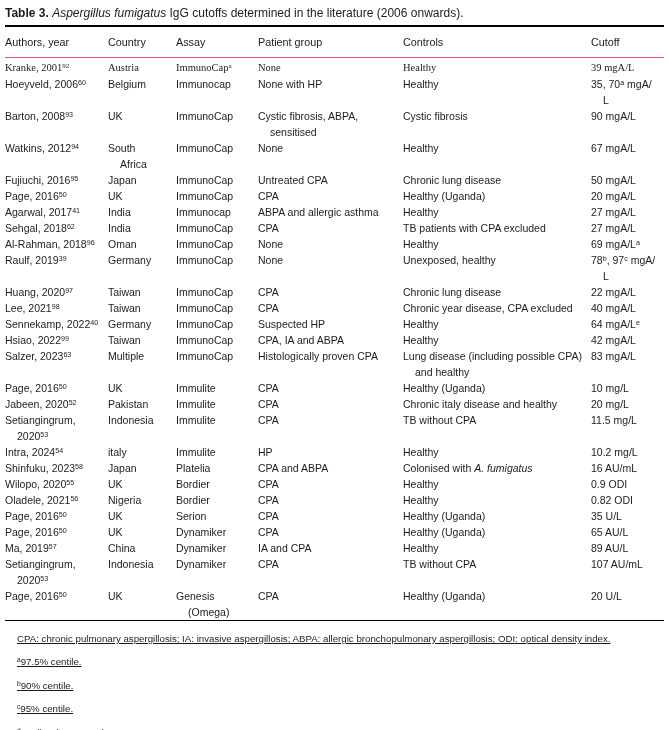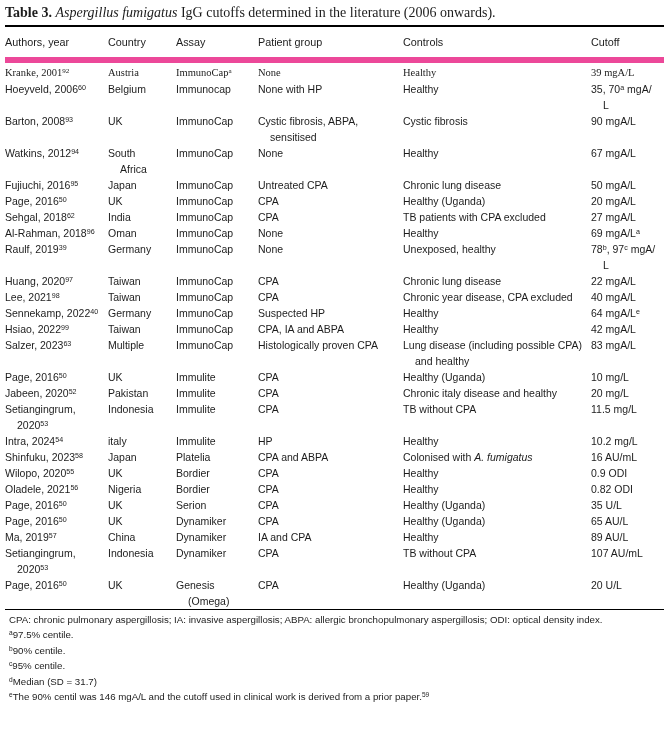--- a/index.html
+++ b/index.html
@@ -3,52 +3,52 @@
 <meta charset="utf-8">
 <style>
   html, body { margin: 0; padding: 0; background: #ffffff; }
   body {
     width: 669px; height: 730px; overflow: hidden;
     font-family: "Liberation Sans", sans-serif;
     color: #1c1c1c;
   }
   .page { box-sizing: border-box; padding: 5px 5px 0 5px; }
 
-  .caption { font-size: 14px; line-height: 14px; margin: 1px 0 5px 0; font-family: Liberation Serif, serif; }
+  .caption { font-size: 12px; line-height: 14px; margin: 1px 0 5px 0; }
   .cap-label { font-weight: 700; }
   .cap-text i { font-style: italic; }
 
   table.data-table {
     border-collapse: collapse; table-layout: fixed; width: 659px;
     border-top: 2px solid #000; border-bottom: 1px solid #000;
   }
   thead th {
     box-sizing: border-box;
-    border-bottom: 6px solid #ec4899;
+    border-bottom: 1px solid #ec4899;
     font-weight: 400; text-align: left;
     font-size: 10.8px; line-height: 12px;
     padding: 9px 2px 9px 0;
   }
   th:nth-child(1){ width:103px; } th:nth-child(2){ width:68px;margin-top:14px; }
   th:nth-child(3){ width:82px; }  th:nth-child(4){ width:145px;margin-top:8px; }
   th:nth-child(5){ width:188px; } th:nth-child(6){ width:73px; }
 
   tbody td {
     box-sizing: border-box; vertical-align: top;
     font-size: 10.5px; line-height: 16px;
     padding: 0 2px 0 0;
   }
   tbody tr:first-child td { padding-top: 2px; font-family: Liberation Serif, serif; }
   td .cell { padding-left: 12px; text-indent: -12px; }
   td .cell i { font-style: italic; }
 
   sup { font-size: 68%; line-height: 0; position: relative; top: -0.45em; vertical-align: baseline; }
 
   .footnotes { margin-top: 3px; font-size: 9.7px; line-height: 11.4px; }
-  .fn { margin: 4px; }
+  .fn { margin: 12px; text-decoration: underline; }
 </style>
 </head>
 <body>
 
 <div class="page">
   <div class="caption">
     <span class="cap-label">Table 3.</span>
     <span class="cap-text"><i>Aspergillus fumigatus</i> IgG cutoffs determined in the literature (2006 onwards).</span>
   </div>
 
@@ -179,20 +179,40 @@
           </td>
           <td>
             <div class="cell">Healthy (Uganda)</div>
           </td>
           <td>
             <div class="cell">20 mgA/L</div>
           </td>
         </tr>
         <tr>
           <td>
+            <div class="cell">Agarwal, 2017<sup>41</sup></div>
+          </td>
+          <td>
+            <div class="cell">India</div>
+          </td>
+          <td>
+            <div class="cell">Immunocap</div>
+          </td>
+          <td>
+            <div class="cell">ABPA and allergic asthma</div>
+          </td>
+          <td>
+            <div class="cell">Healthy</div>
+          </td>
+          <td>
+            <div class="cell">27 mgA/L</div>
+          </td>
+        </tr>
+        <tr>
+          <td>
             <div class="cell">Sehgal, 2018<sup>62</sup></div>
           </td>
           <td>
             <div class="cell">India</div>
           </td>
           <td>
             <div class="cell">ImmunoCap</div>
           </td>
           <td>
             <div class="cell">CPA</div>

